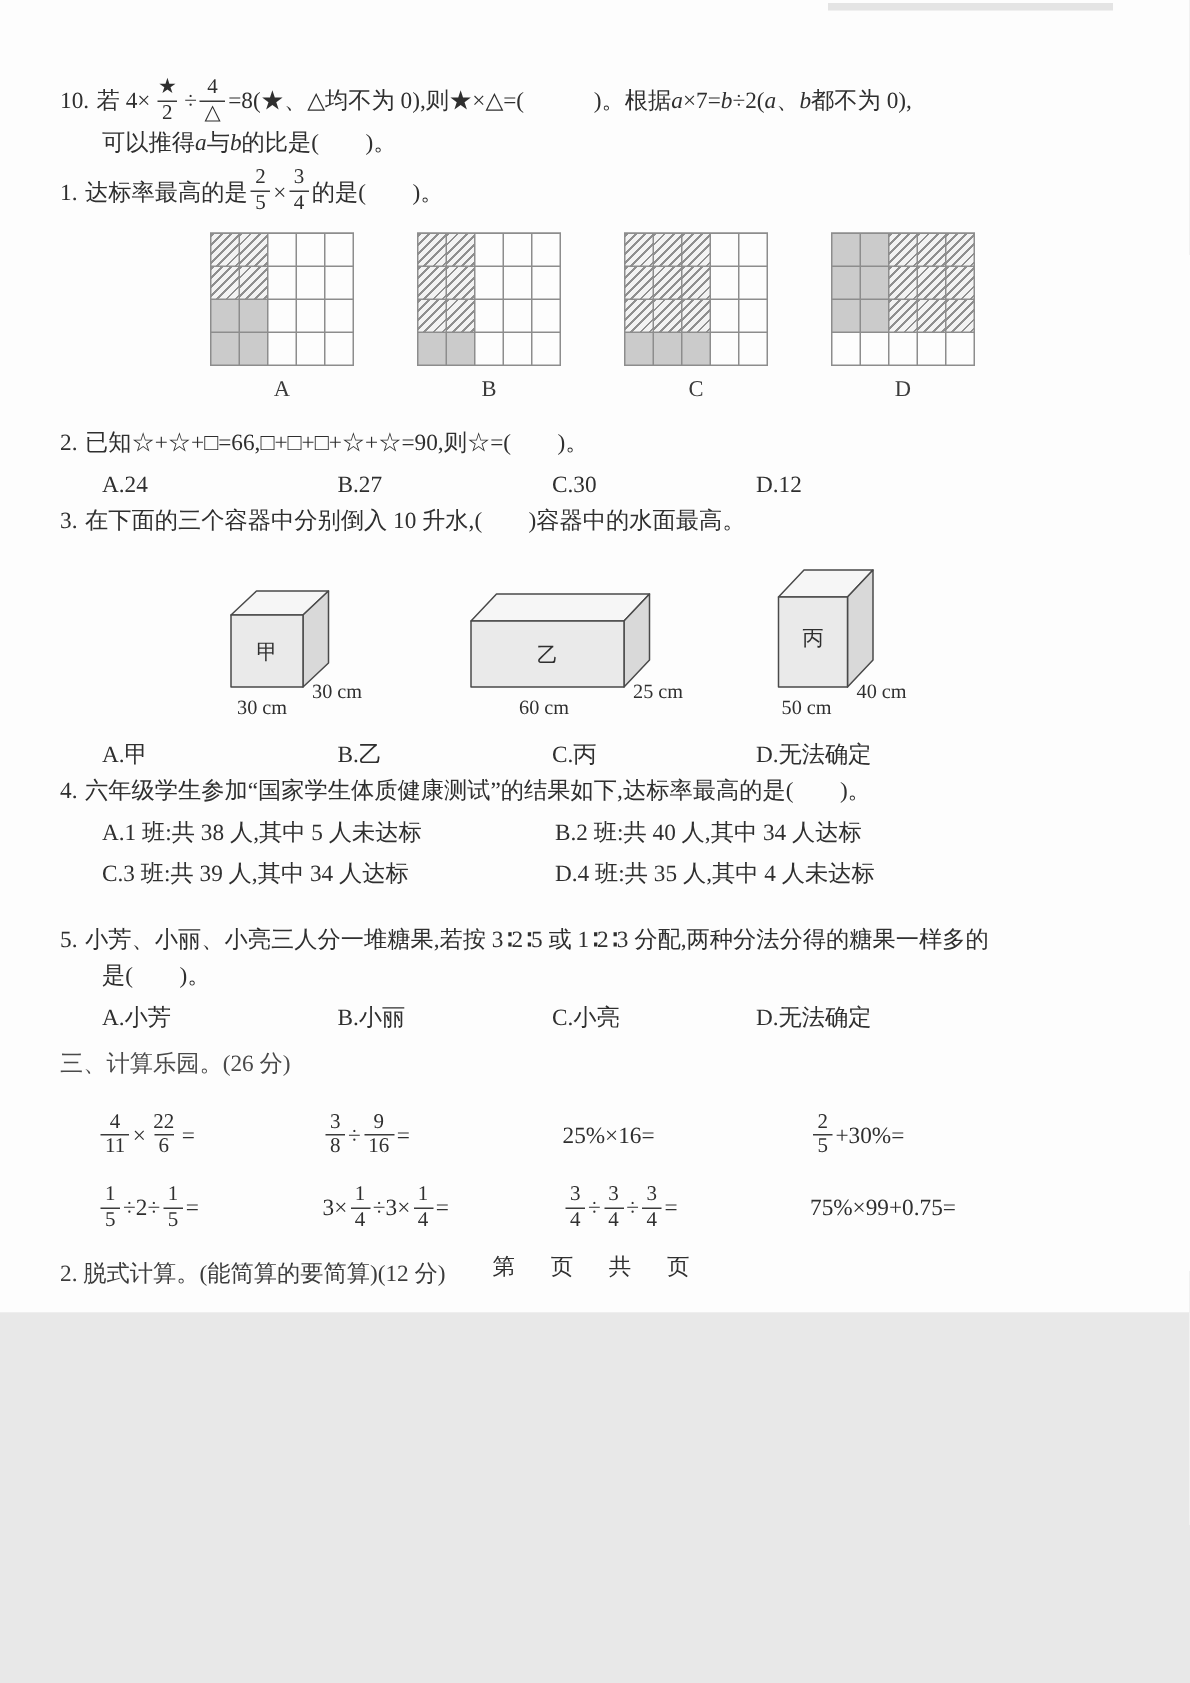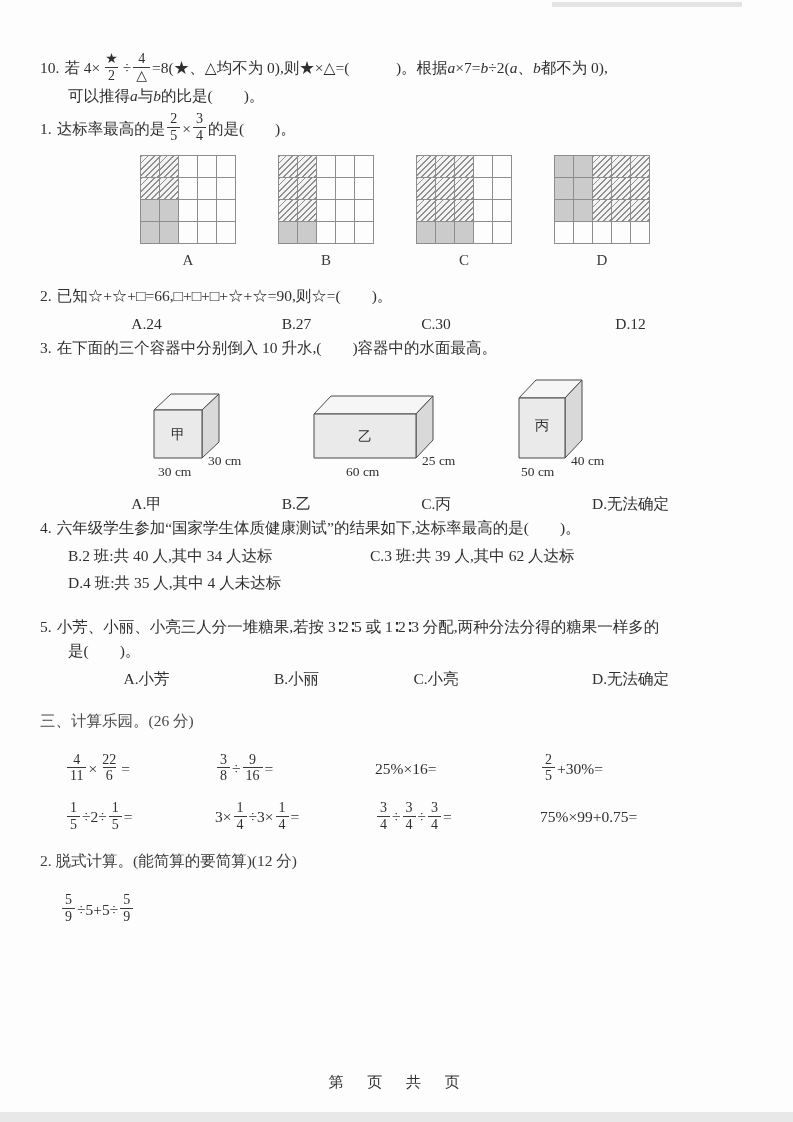--- a/index.html
+++ b/index.html
@@ -1,17 +1,17 @@
 <!DOCTYPE html>
 <html><head>
 <meta charset="utf-8">
 <style>
   html,body{margin:0;padding:0;background:#e8e8e8;}
   .page{
-    width:793px;height:1112px;position:relative;margin:0 auto;
+    width:793px;height:875px;position:relative;margin:0 auto;
     background:#fdfdfd;color:#2f2f2f;
     font-family:"Liberation Serif","DejaVu Serif",serif;
     font-size:15.5px;line-height:24px;overflow:hidden;
   }
   .artifact{position:absolute;top:2px;left:552px;width:190px;height:5px;background:#d9d9d9;opacity:.7;}
   .q{margin:0 36px 0 40px;}
   .qnum{margin-right:5px;}
   .indent{margin-left:68px;}
   .sec{margin:0 36px 0 40px;color:#4a4a4a;}
   .sub{margin:0 36px 0 40px;color:#3c3c3c;}
@@ -24,32 +24,32 @@
   .mathline{display:flex;align-items:center;flex-wrap:nowrap;}
   
   .gridsrow{display:flex;margin-left:140px;gap:42px;margin-top:10px;}
   .gridcol{display:flex;flex-direction:column;align-items:center;}
   .sgrid{display:grid;gap:1px;background:#8d8d8d;border:1px solid #8d8d8d;}
   .cell{width:18px;height:21px;background:#fdfdfd;}
   .cell.gray{background:#cbcbcb;}
   .cell.hatch{background:repeating-linear-gradient(135deg,#8f8f8f 0px,#8f8f8f 1.3px,#f3f3f3 1.3px,#f3f3f3 4.3px);}
   .glabel{margin-top:4px;font-size:15px;color:#3a3a3a;}
   
-  .opts4{display:grid;grid-template-columns:157px 143px 136px auto;margin-left:68px;margin-right:36px;text-align:center;}
+  .opts4{display:grid;grid-template-columns:157px 143px 136px auto;margin-left:68px;margin-right:36px;}
   .opts2{display:grid;grid-template-columns:302px auto;margin-left:68px;margin-right:36px;row-gap:3px;}
   
   .containers{display:flex;margin-left:150px;gap:40px;align-items:flex-end;margin-top:12px;}
   .containers svg text{font-family:"Liberation Serif","DejaVu Serif",serif;fill:#2f2f2f;}
   
   .calcrow{display:grid;grid-template-columns:150px 160px 165px auto;margin-left:65px;margin-right:30px;align-items:center;}
   .multirow{display:grid;grid-template-columns:214px 215px auto;margin-left:60px;margin-right:30px;align-items:center;}
   .footer{position:absolute;left:5px;right:0;bottom:18px;text-align:center;
     font-size:15px;letter-spacing:10px;color:#303030;}
   .mt4{margin-top:4px;}.mt6{margin-top:0;}.mt8{margin-top:20px;}
-  .mt10{margin-top:18px;}.mt12{margin-top:12px;}.mt14{margin-top:14px;}.mt16{margin-top:16px;}
+  .mt10{margin-top:7px;}.mt12{margin-top:12px;}.mt14{margin-top:14px;}.mt16{margin-top:16px;}
 </style>
 </head>
 <body>
 
 <div class="page">
   <div class="artifact"></div>
 
   <div class="q mathline" style="margin-top:52px;">
     <span class="qnum">10.</span>
     <span class="mathline">
@@ -256,22 +256,23 @@
     <span>A.甲</span>
     <span>B.乙</span>
     <span>C.丙</span>
     <span>D.无法确定</span>
   </div>
 
   <div class="q mt6">
     <span class="qnum">4.</span><span>六年级学生参加“国家学生体质健康测试”的结果如下,达标率最高的是(　　)。</span>
   </div>
   <div class="opts2 mt4">
+    <span>A.1 班:共 38 人,其中 5 人未达标</span>
     <span>B.2 班:共 40 人,其中 34 人达标</span>
-    <span>C.3 班:共 39 人,其中 62 人达标</span>
+    <span>C.3 班:共 39 人,其中 34 人达标</span>
     <span>D.4 班:共 35 人,其中 4 人未达标</span>
   </div>
 
   <div class="q mt8">
     <span class="qnum">5.</span><span>小芳、小丽、小亮三人分一堆糖果,若按 3∶2∶5 或 1∶2∶3 分配,两种分法分得的糖果一样多的</span>
   </div>
   <div class="q indent">是(　　)。</div>
   <div class="opts4 mt4">
     <span>A.小芳</span>
     <span>B.小丽</span>

